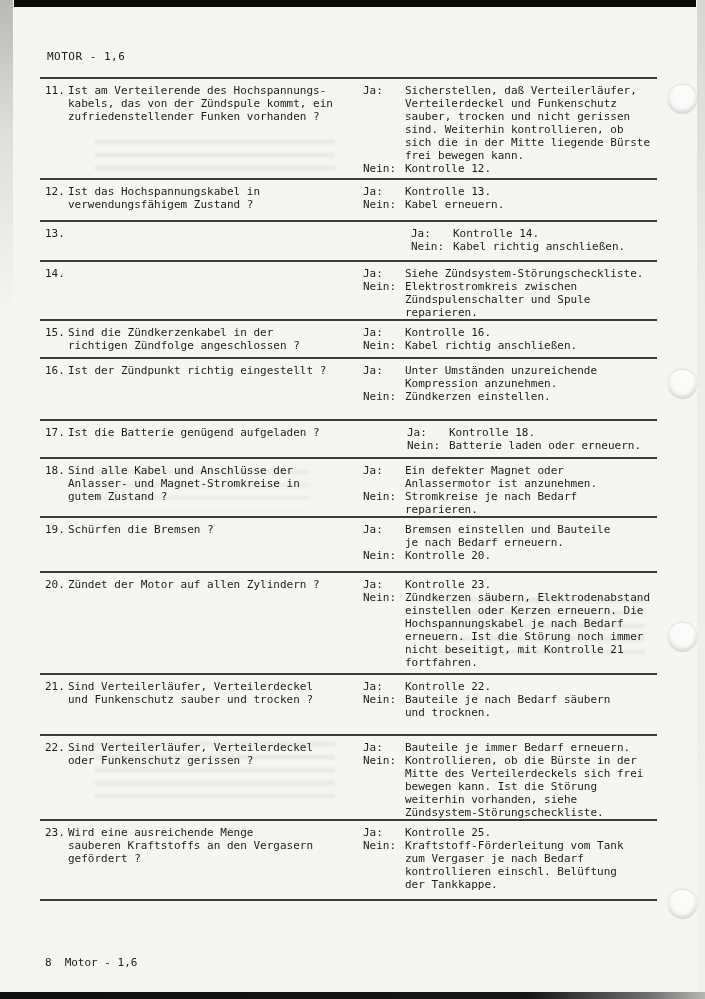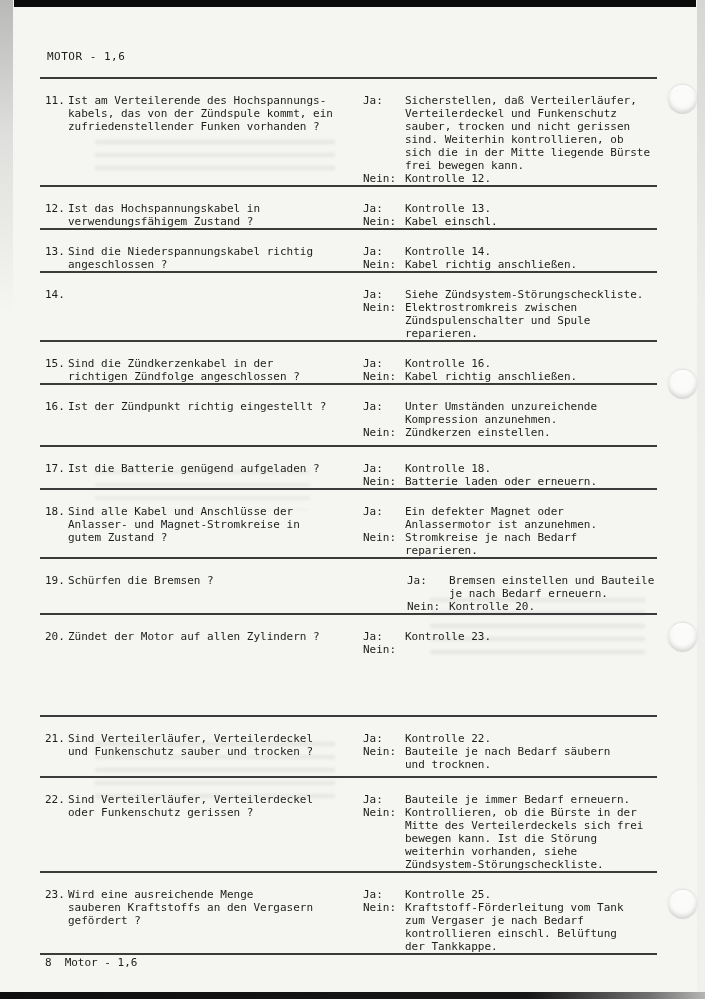--- a/index.html
+++ b/index.html
@@ -50,31 +50,31 @@
   .header { position: absolute; left: 47px; top: 50px; letter-spacing: 0.5px; white-space: pre; }
 
   .table {
     position: absolute; left: 40px; top: 77px; width: 617px;
     border-bottom: 2px solid #3b3b3b;
   }
   .row {
     box-sizing: border-box;
     border-top: 2px solid #3b3b3b;
     display: flex;
-    padding: 15px 0 0 5px;
+    padding: 5px 0 0 5px;
   }
   .row:nth-child(1)  { min-height: 101px; }
   .row:nth-child(2)  { min-height: 42px; justify-content: space-between; }
-  .row:nth-child(3)  { min-height: 40px; }
+  .row:nth-child(3)  { min-height: 40px; gap: 48px; }
   .row:nth-child(4)  { min-height: 53px; }
   .row:nth-child(5)  { min-height: 38px; }
   .row:nth-child(6)  { min-height: 62px; }
-  .row:nth-child(7)  { min-height: 38px; }
+  .row:nth-child(7)  { min-height: 38px; gap: 44px; }
   .row:nth-child(8)  { min-height: 57px; }
-  .row:nth-child(9)  { min-height: 55px; gap: 44px; }
+  .row:nth-child(9)  { min-height: 55px; }
   .row:nth-child(10) { min-height: 102px; }
   .row:nth-child(11) { min-height: 61px; }
   .row:nth-child(12) { min-height: 80px; }
   .row:nth-child(13) { min-height: 80px; }
 
   .q-col  { width: 318px; flex-shrink: 0; display: flex; }
   .q-num  { width: 23px; flex-shrink: 0; }
   .q-text { white-space: pre; }
   .a-col  { flex: 1; min-width: 0; }
   .a-pair { display: flex; }
@@ -136,30 +136,28 @@
       <div class="q-text">Ist das Hochspannungskabel in
 verwendungsfähigem Zustand ?</div>
     </div>
     <div class="a-col">
       <div class="a-pair">
         <span class="a-label">Ja:</span>
         <div class="a-text">Kontrolle 13.</div>
       </div>
       <div class="a-pair">
         <span class="a-label">Nein:</span>
-        <div class="a-text">Kabel einschl.</div>
+        <div class="a-text">Kabel erneuern.</div>
       </div>
     </div>
   </div>
 
   <div class="row">
     <div class="q-col">
       <span class="q-num">13.</span>
-      <div class="q-text">Sind die Niederspannungskabel richtig
-angeschlossen ?</div>
     </div>
     <div class="a-col">
       <div class="a-pair">
         <span class="a-label">Ja:</span>
         <div class="a-text">Kontrolle 14.</div>
       </div>
       <div class="a-pair">
         <span class="a-label">Nein:</span>
         <div class="a-text">Kabel richtig anschließen.</div>
       </div>
@@ -281,20 +279,26 @@
       <span class="q-num">20.</span>
       <div class="q-text">Zündet der Motor auf allen Zylindern ?</div>
     </div>
     <div class="a-col">
       <div class="a-pair">
         <span class="a-label">Ja:</span>
         <div class="a-text">Kontrolle 23.</div>
       </div>
       <div class="a-pair">
         <span class="a-label">Nein:</span>
+        <div class="a-text">Zündkerzen säubern, Elektrodenabstand
+einstellen oder Kerzen erneuern. Die
+Hochspannungskabel je nach Bedarf
+erneuern. Ist die Störung noch immer
+nicht beseitigt, mit Kontrolle 21
+fortfahren.</div>
       </div>
     </div>
   </div>
 
   <div class="row">
     <div class="q-col">
       <span class="q-num">21.</span>
       <div class="q-text">Sind Verteilerläufer, Verteilerdeckel
 und Funkenschutz sauber und trocken ?</div>
     </div>

